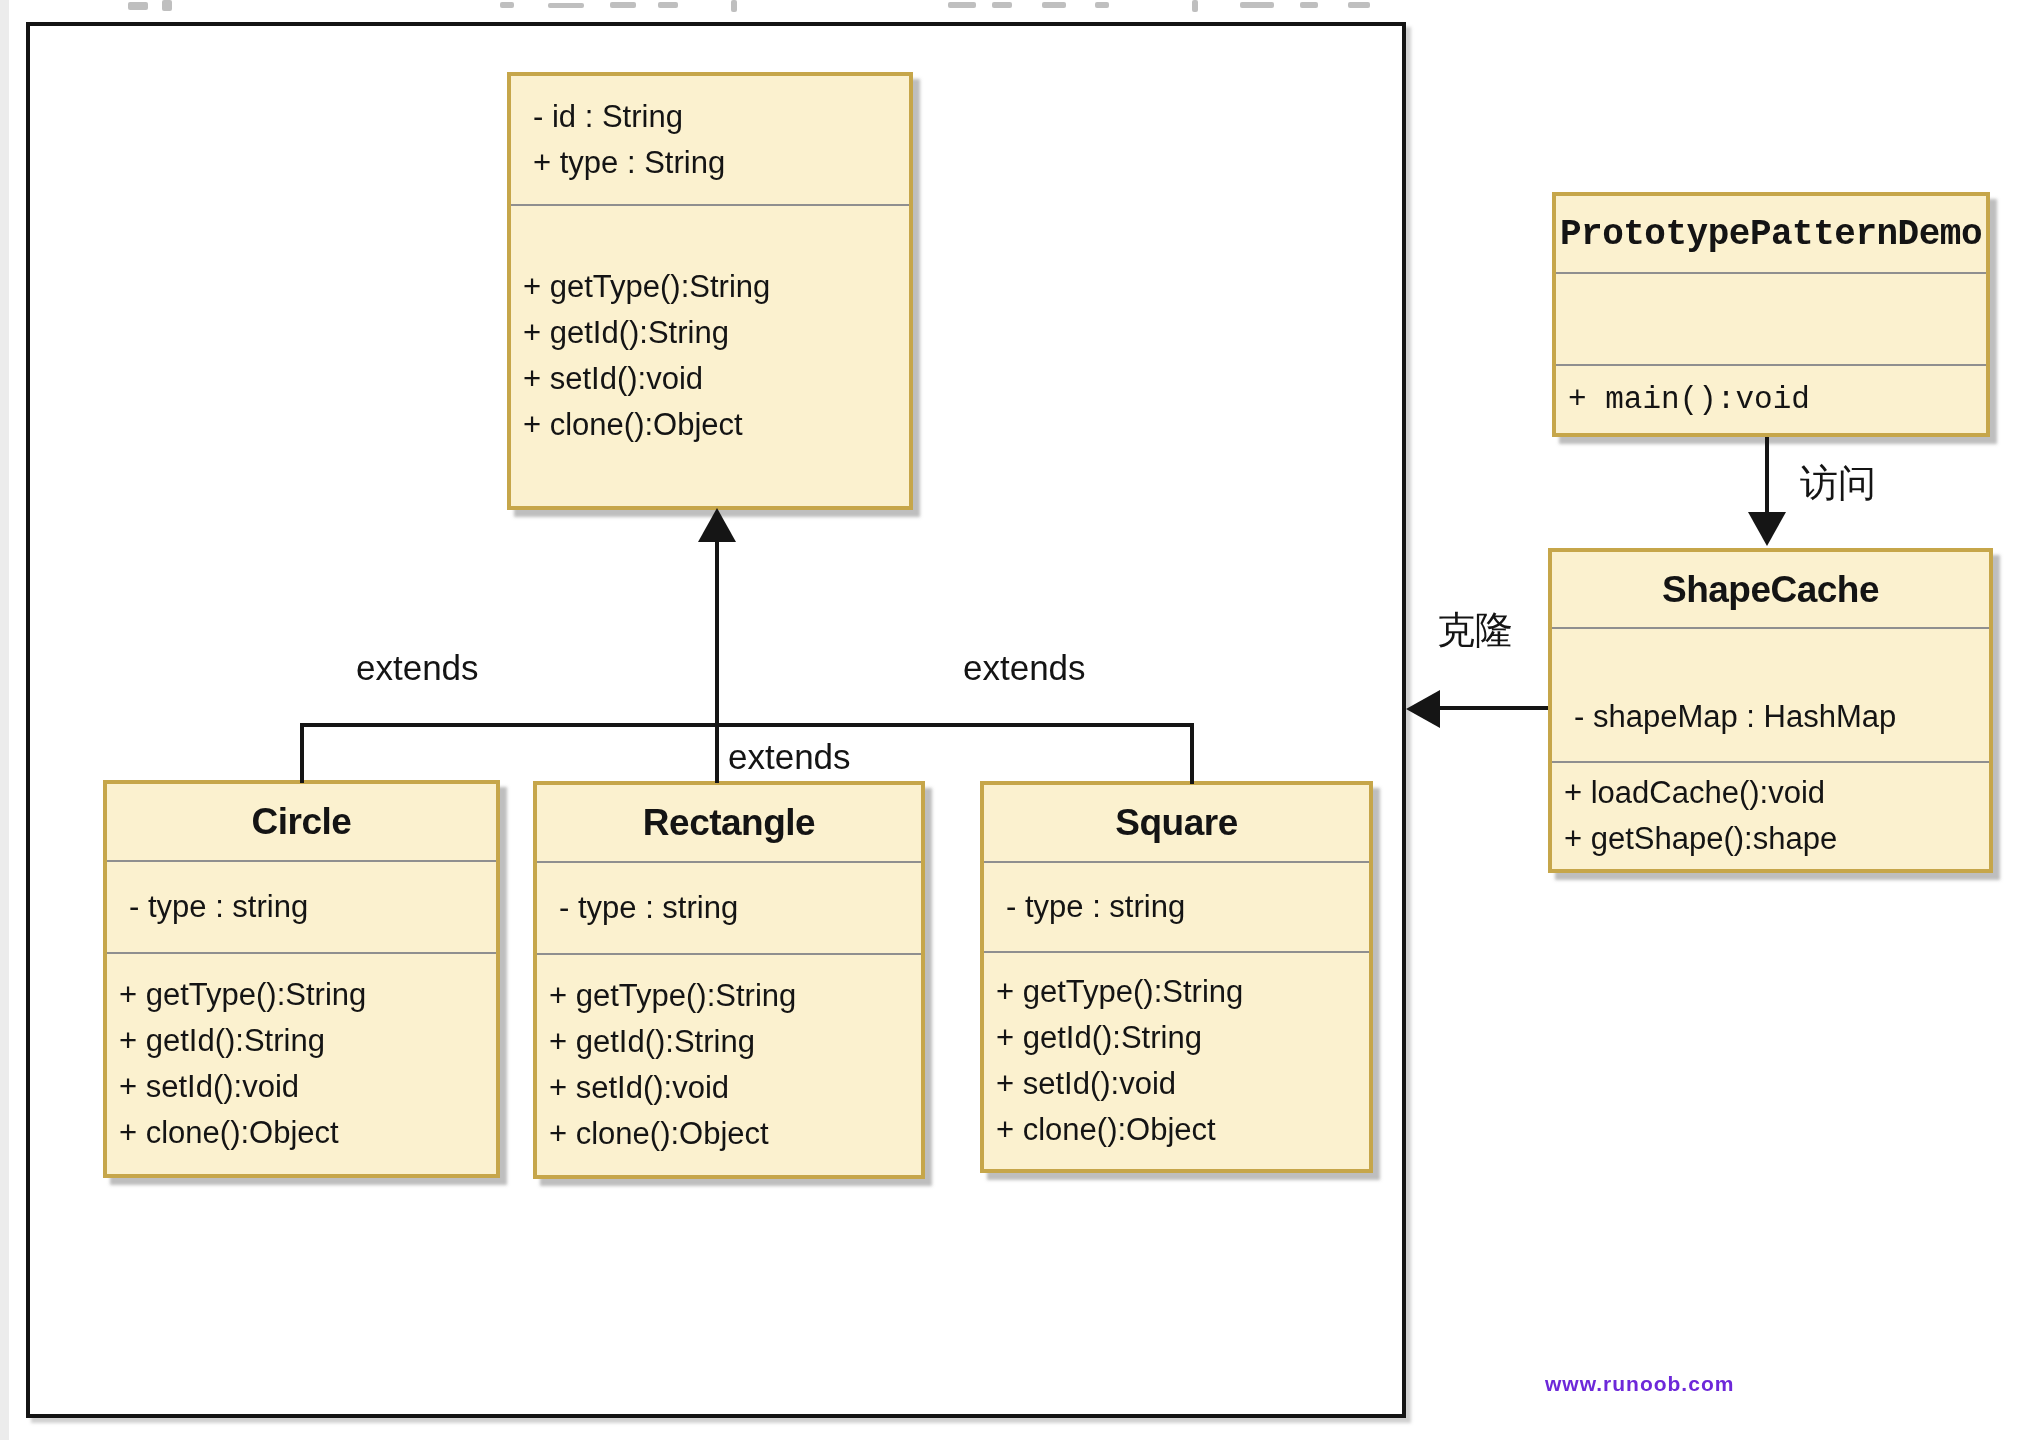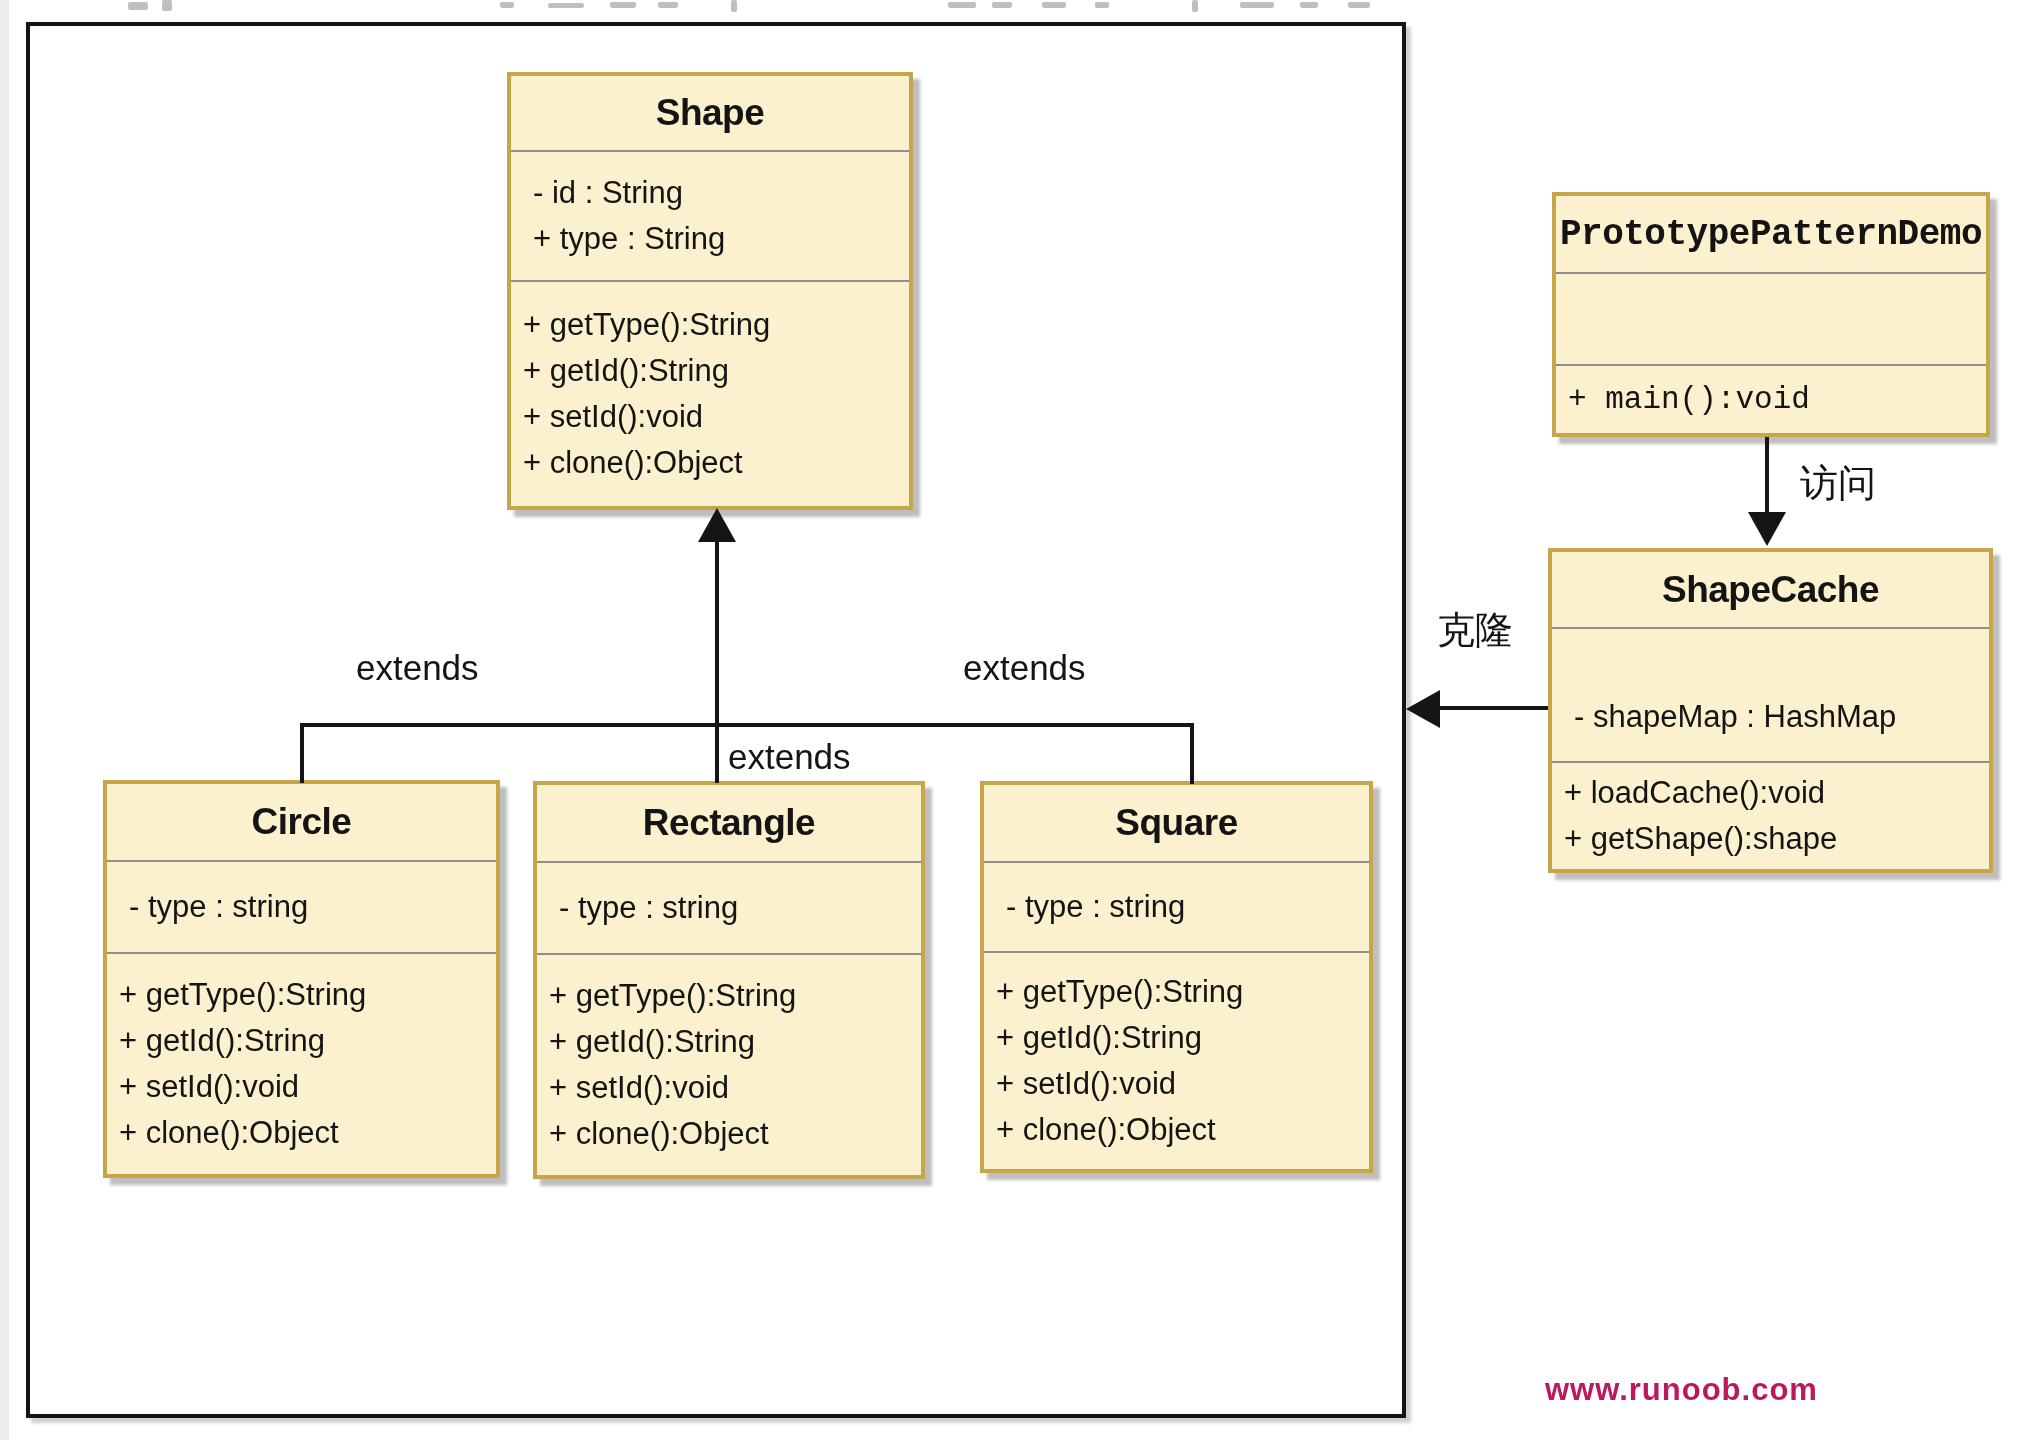--- a/index.html
+++ b/index.html
@@ -23,22 +23,22 @@
             border-left:19px solid transparent;border-right:19px solid transparent;
             border-bottom:34px solid #151515;}
   .arrow-down{position:absolute;width:0;height:0;
             border-left:19px solid transparent;border-right:19px solid transparent;
             border-top:34px solid #151515;}
   .arrow-left{position:absolute;width:0;height:0;
             border-top:19px solid transparent;border-bottom:19px solid transparent;
             border-right:34px solid #151515;}
   .lbl{position:absolute;font-size:35px;color:#141414;white-space:nowrap;}
   .lbl-cjk{position:absolute;font-size:38px;color:#141414;white-space:nowrap;}
-  .watermark{position:absolute;left:1545px;top:1372px;font-size:31px;font-weight:600;
-             color:#be185d;letter-spacing:1px;}
+  .watermark{position:absolute;left:1545px;top:1372px;font-size:21px;font-weight:600;
+             color:#6d28d9;letter-spacing:1px;}
   .frag{position:absolute;background:#8a8a8a;opacity:.55;border-radius:2px;}
 </style>
 </head>
 <body>
 
 <div class="canvas">
 
   <div class="page-edge"></div>
 
   <div>
@@ -55,21 +55,20 @@
     <div class="frag" style="left:1095px;top:2px;width:14px;height:6px;"></div>
     <div class="frag" style="left:1192px;top:0px;width:6px;height:12px;"></div>
     <div class="frag" style="left:1240px;top:2px;width:34px;height:6px;"></div>
     <div class="frag" style="left:1300px;top:2px;width:18px;height:6px;"></div>
     <div class="frag" style="left:1348px;top:2px;width:22px;height:6px;"></div>
   </div>
 
   <div class="big-box"></div>
 
   <div class="uml-class" style="left:507px;top:72px;width:406px;height:438px;">
-    <div class="uml-title" style="height:74px;">Shape</div>
     <div class="uml-section" style="height:130px;">
       <div class="member">- id : String</div>
       <div class="member">+ type : String</div>
     </div>
     <div class="uml-section last">
       <div class="member">+ getType():String</div>
       <div class="member">+ getId():String</div>
       <div class="member">+ setId():void</div>
       <div class="member">+ clone():Object</div>
     </div>

